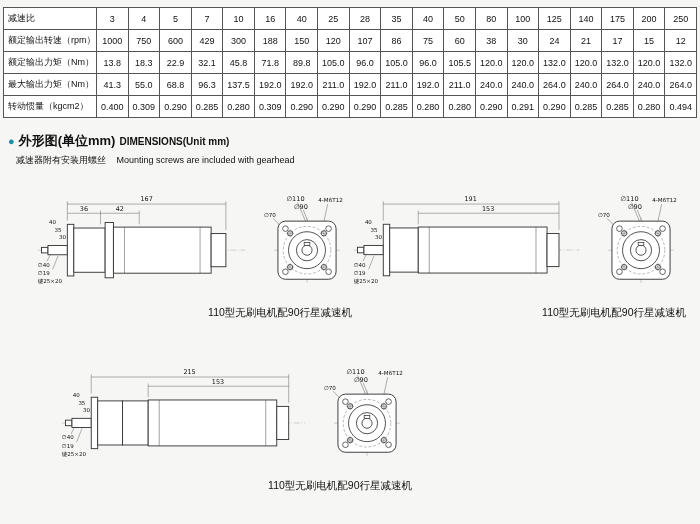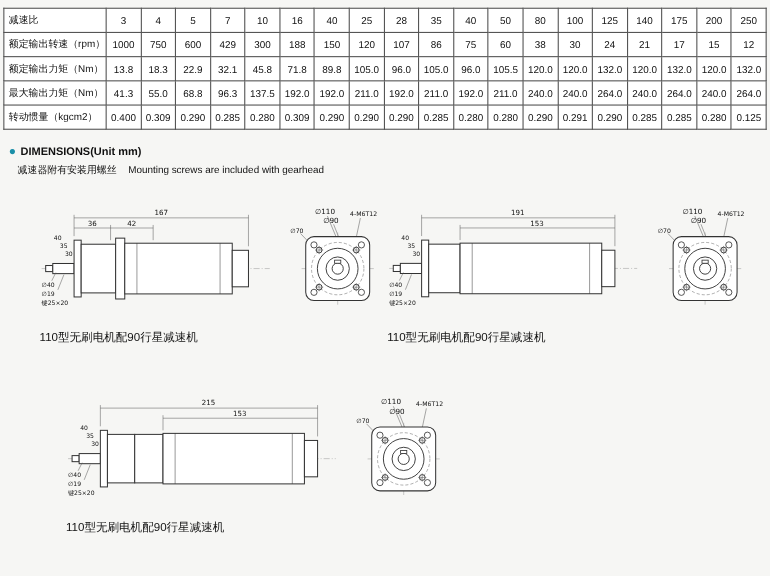--- a/index.html
+++ b/index.html
@@ -52,21 +52,21 @@
     padding: 0 16px 0 36px;
     margin-top: 26px;
   }
   .fig-row.second {
     margin-top: 46px;
     justify-content: flex-start;
     margin-left: 24px;
   }
   figure { margin: 0; display: flex; flex-direction: column; }
   .fig-views { display: flex; align-items: flex-start; gap: 14px; }
-  figcaption { text-align: left; font-size: 10.5px; margin-top: 8px; }
+  figcaption { text-align: right; font-size: 10.5px; margin-top: 8px; }
   
   svg .body  { fill: #ffffff; stroke: #333; stroke-width: 1; }
   svg .thin  { stroke: #333; stroke-width: 0.5; fill: none; }
   svg .dim   { stroke: #555; stroke-width: 0.5; fill: none; }
   svg .cl    { stroke: #999; stroke-width: 0.5; stroke-dasharray: 6 2 1 2; fill: none; }
   svg .ring  { fill: none; stroke: #333; stroke-width: 0.9; }
   svg .dashc { fill: none; stroke: #666; stroke-width: 0.5; stroke-dasharray: 3 2; }
   svg .hole  { fill: #fff; stroke: #333; stroke-width: 0.8; }
   svg text   { font-size: 7px; fill: #111; font-family: "DejaVu Sans", sans-serif; }
   svg text.sm { font-size: 6px; }
@@ -177,27 +177,28 @@
         <td>0.290</td>
         <td>0.285</td>
         <td>0.280</td>
         <td>0.280</td>
         <td>0.290</td>
         <td>0.291</td>
         <td>0.290</td>
         <td>0.285</td>
         <td>0.285</td>
         <td>0.280</td>
-        <td>0.125</td>
+        <td>0.494</td>
       </tr>
     </tbody>
 </table>
 
 <div class="section-head">
   <span class="bullet" style="color: rgb(26, 143, 168);">●</span>
+  <span class="title-cn">外形图(单位mm)</span>
   <span class="title-en">DIMENSIONS(Unit mm)</span>
 </div>
 <div class="section-note">
   <span>减速器附有安装用螺丝</span>
   <span class="en">Mounting screws are included with gearhead</span>
 </div>
 
 <div class="fig-row">
 
   <figure>

